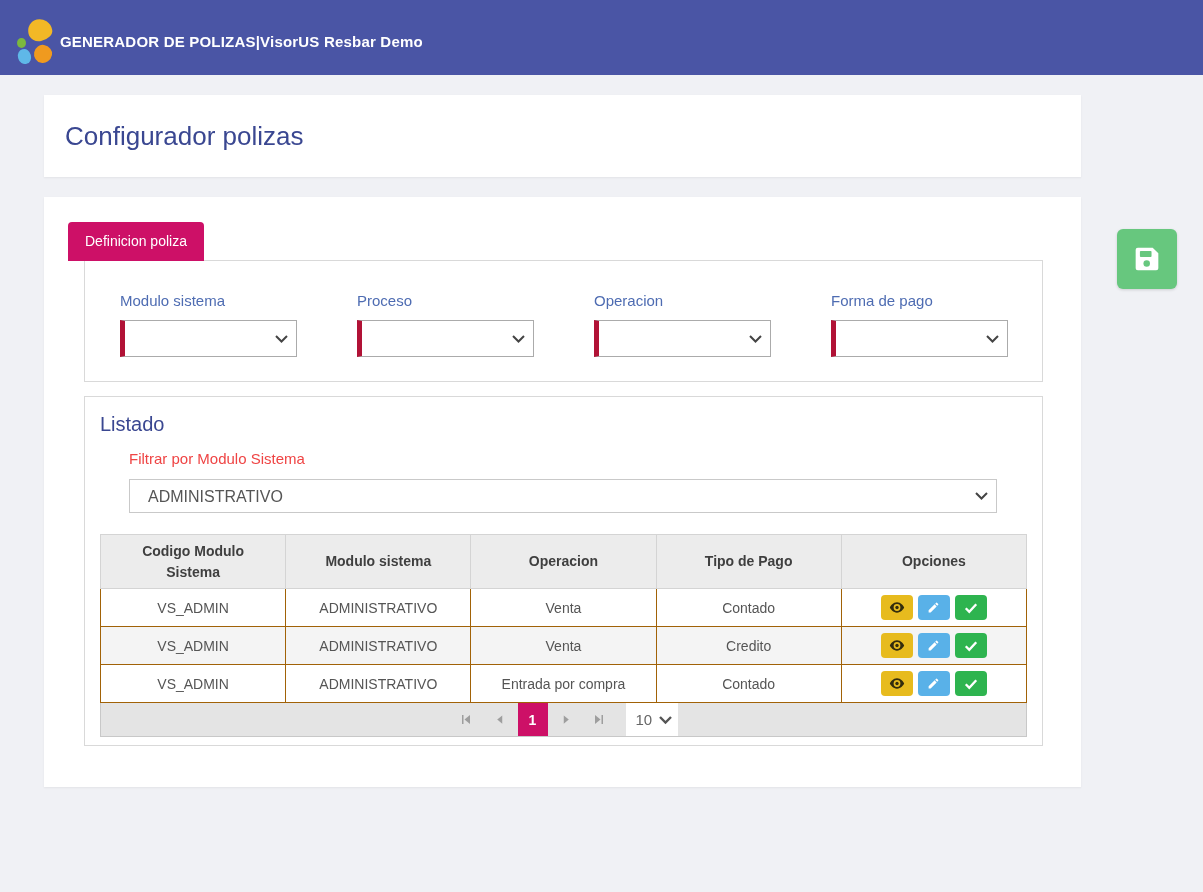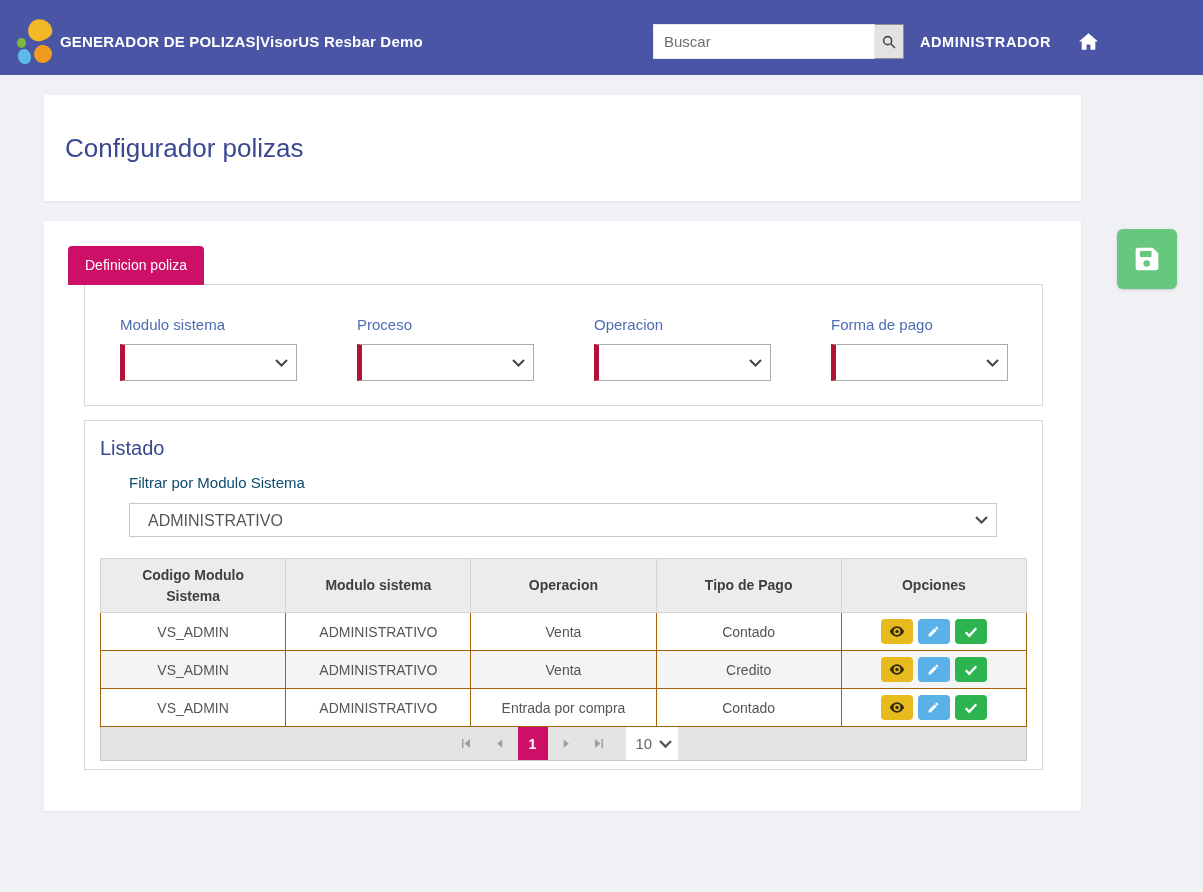--- a/index.html
+++ b/index.html
@@ -35,21 +35,21 @@
   .search-input::placeholder { color:#6f6f6f; }
   .search-btn {
     width:29px; background:#e3e3e3; border:1px solid #8f8f8f; border-left:none;
     display:flex; align-items:center; justify-content:center; cursor:pointer;
   }
   .admin-label { color:#fff; font-weight:bold; font-size:14.5px; letter-spacing:.6px; margin-left:16px; cursor:pointer; }
   .home-btn { background:none; border:none; margin-left:28px; cursor:pointer; display:flex; }
   
   .content { width:1037px; margin-left:44px; }
   .card { background:#fff; box-shadow:0 1px 2px rgba(0,0,0,.06); }
-  .title-card { margin-top:20px; height:106px; display:flex; align-items:center; padding-left:21px; }
+  .title-card { margin-top:20px; height:82px; display:flex; align-items:center; padding-left:21px; }
   .page-title { font-size:26px; font-weight:normal; color:#3a4791; }
   .main-card { margin-top:20px; padding:25px 38px 30px 24px; min-height:590px; }
   .tab-row { height:38px; position:relative; z-index:2; }
   .tab {
     display:inline-block; height:39px; background:#cd1067; color:#fff; font-size:14px;
     padding:11px 17px 0 17px; border-radius:4px 4px 0 0; cursor:pointer;
   }
   .panel { border:1px solid #d9d9d9; border-radius:0; margin-left:16px; width:959px; }
   .filters-panel { padding:31px 0 24px 35px; position:relative; z-index:1; }
   .filters-grid { display:grid; grid-template-columns:repeat(4,237px); }
@@ -62,21 +62,21 @@
   }
   .filter-select {
     width:100%; height:37px; border:1px solid #ababab; border-left:5px solid #b11236;
     padding:0 24px 0 8px; font-size:15px; color:#444;
   }
   .listado-select { width:100%; height:34px; border:1px solid #c9c9c9; padding:0 24px 0 18px; font-size:16px; color:#555; }
   .chev { position:absolute; right:9px; top:50%; transform:translateY(-50%); pointer-events:none; display:flex; }
   
   .listado-panel { margin-top:14px; padding:16px 16px 8px 15px; }
   .listado-title { font-size:20px; font-weight:normal; color:#3a4791; }
-  .filter-label { margin:14px 0 12px 29px; color:#0c4a6e; font-size:15px; }
+  .filter-label { margin:14px 0 12px 29px; color:#ef4444; font-size:15px; }
   table { margin-top:21px; width:927px; border-collapse:collapse; table-layout:fixed; }
   th {
     background:#ececec; border:1px solid #d4d4d4; font-size:14px; font-weight:bold;
     color:#3f3f3f; height:54px; text-align:center; padding:0 24px; line-height:1.45;
   }
   td { border:1px solid #a16207; font-size:14px; color:#555; height:38px; text-align:center; background:#fff; }
   tbody tr:nth-child(even) td { background:#f4f4f4; }
   .actions { display:flex; gap:5px; justify-content:center; }
   .action-btn { width:32px; height:25px; border-radius:4px; border:none; display:flex; align-items:center; justify-content:center; cursor:pointer; }
   .view-btn { background:#e7bb1e; }
@@ -102,41 +102,20 @@
 <body>
 
 <div class="navbar">
   <div class="logo">
     <div class="blob blob-yellow"></div>
     <div class="blob blob-green"></div>
     <div class="blob blob-blue"></div>
     <div class="blob blob-orange"></div>
   </div>
   <div class="brand">GENERADOR DE POLIZAS|VisorUS Resbar Demo</div>
-  <div class="nav-right">
-    <div class="search-group">
-      <input class="search-input" type="text" placeholder="Buscar" style="">
-      <button class="search-btn">
-        <span style="display:flex;">
-          <svg width="16" height="16" viewBox="0 0 24 24" fill="none" stroke="#4a4a4a" stroke-width="2.4">
-            <circle cx="10" cy="10" r="6"></circle>
-              <line x1="14.6" y1="14.6" x2="21" y2="21"></line>
-          </svg>
-        </span>
-      </button>
-    </div>
-    <div class="admin-label">ADMINISTRADOR</div>
-    <button class="home-btn">
-      <span style="display:flex;">
-        <svg width="19" height="17" viewBox="0 0 24 21" fill="#fff">
-          <path d="M12 0 0 10.5h3.4V21h6.2v-6.8h4.8V21h6.2V10.5H24z"></path>
-        </svg>
-      </span>
-    </button>
-  </div>
 </div>
 
 <div class="content">
 
   <div class="card title-card">
     <h1 class="page-title">Configurador polizas</h1>
   </div>
 
   <div class="card main-card">
 

